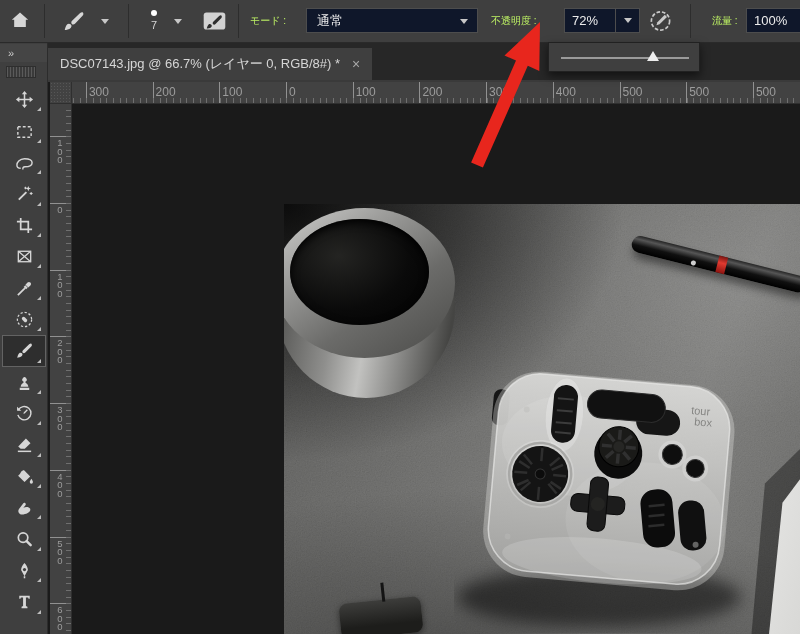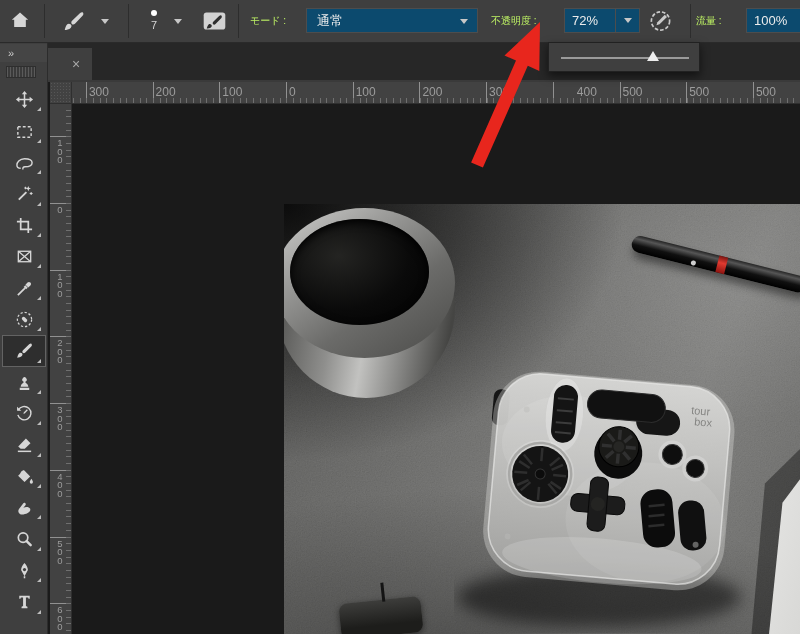--- a/index.html
+++ b/index.html
@@ -4,21 +4,21 @@
 <style>
   html,body{margin:0;padding:0;background:#1a1a1a;}
   body{width:800px;height:634px;position:relative;overflow:hidden;
        font-family:"Liberation Sans","DejaVu Sans",sans-serif;
        -webkit-font-smoothing:antialiased;}
   .abs{position:absolute;}
   
   #options-bar{left:0;top:0;width:800px;height:42px;background:#3f3f3f;border-bottom:1px solid #2a2a2a;z-index:30;}
   .obar-sep{position:absolute;top:4px;width:1px;height:34px;background:#2d2d2d;}
   .obar-label{position:absolute;top:14px;font-size:10px;color:#bef264;white-space:nowrap;}
-  .field{position:absolute;top:8px;height:25px;background:#0c4a6e;border:1px solid #4d4d4d;
+  .field{position:absolute;top:8px;height:25px;background:#0f172a;border:1px solid #4d4d4d;
          color:#ececec;font-size:13px;display:flex;align-items:center;box-sizing:border-box;}
   .chev{width:0;height:0;border-left:4px solid transparent;border-right:4px solid transparent;border-top:5px solid #c7c7c7;}
   .icon-svg{display:block;}
   
   #tab-bar{left:48px;top:42px;width:752px;height:38px;background:#272727;z-index:5;}
   #doc-tab{position:absolute;left:0;top:6px;height:32px;background:#3f3f3f;display:flex;align-items:center;
            padding:0 12px;color:#d6d6d6;font-size:13px;white-space:nowrap;}
   #doc-tab .close{margin-left:12px;color:#a8a8a8;font-size:14px;cursor:default;}
   #doc-strip{left:48px;top:80px;width:752px;height:2px;background:#3a3a3a;z-index:5;}
   
@@ -135,28 +135,29 @@
   </div>
   <div class="field" style="left:615px;width:25px;justify-content:center">
     <div class="chev"></div>
   </div>
   <svg class="abs icon-svg" style="left:648px;top:9px" width="25" height="24" viewBox="0 0 20 20">
     <circle cx="10" cy="10" r="7.6" fill="none" stroke="#c9c9c9" stroke-width="1.4" stroke-dasharray="3 1.6"></circle>
     <path d="M13.6 4.8l1.8 1.8-6.2 6.2-2.6.8.8-2.6z" fill="#c9c9c9"></path>
   </svg>
   <div class="obar-sep" style="left:690px"></div>
 
-  <span class="obar-label" style="left:696px">流量 :</span>
+  <span class="obar-label" style="left:712px">流量 :</span>
   <div class="field" style="left:746px;width:60px;padding-left:7px">
     <span>100%</span>
   </div>
 </div>
 
 <div id="tab-bar" class="abs">
   <div id="doc-tab">
+    <span>DSC07143.jpg @ 66.7% (レイヤー 0, RGB/8#) *</span>
     <span class="close">×</span>
   </div>
 </div>
 <div id="doc-strip" class="abs"></div>
 
 <div id="tools-col" class="abs">
   <div id="panel-collapse">
     <span>»</span>
   </div>
   <div id="panel-grip"></div>
@@ -381,21 +382,21 @@
 
 <div id="ruler-corner" class="abs"></div>
 <div id="ruler-h" class="abs">
     <span class="rlab" style="left: 16.9px;">300</span>
     <span class="rlab" style="left: 83.6px;">200</span>
     <span class="rlab" style="left: 150.3px;">100</span>
     <span class="rlab" style="left: 217px;">0</span>
     <span class="rlab" style="left: 283.7px;">100</span>
     <span class="rlab" style="left: 350.4px;">200</span>
     <span class="rlab" style="left: 417.1px;">300</span>
-    <span class="rlab" style="left: 483.8px; margin-left: 21px;">400</span>
+    <span class="rlab" style="left: 483.8px;">400</span>
     <span class="rlab" style="left: 550.5px;">500</span>
     <span class="rlab" style="left: 617.2px;">500</span>
     <span class="rlab" style="left: 683.9px;">500</span>
   </div>
 <div id="ruler-v" class="abs">
     <span class="rlabv" style="top: 35.3px;">1<br>0<br>0</span>
     <span class="rlabv" style="top: 102px;">0</span>
     <span class="rlabv" style="top: 168.7px;">1<br>0<br>0</span>
     <span class="rlabv" style="top: 235.4px;">2<br>0<br>0</span>
     <span class="rlabv" style="top: 302.1px;">3<br>0<br>0</span>

